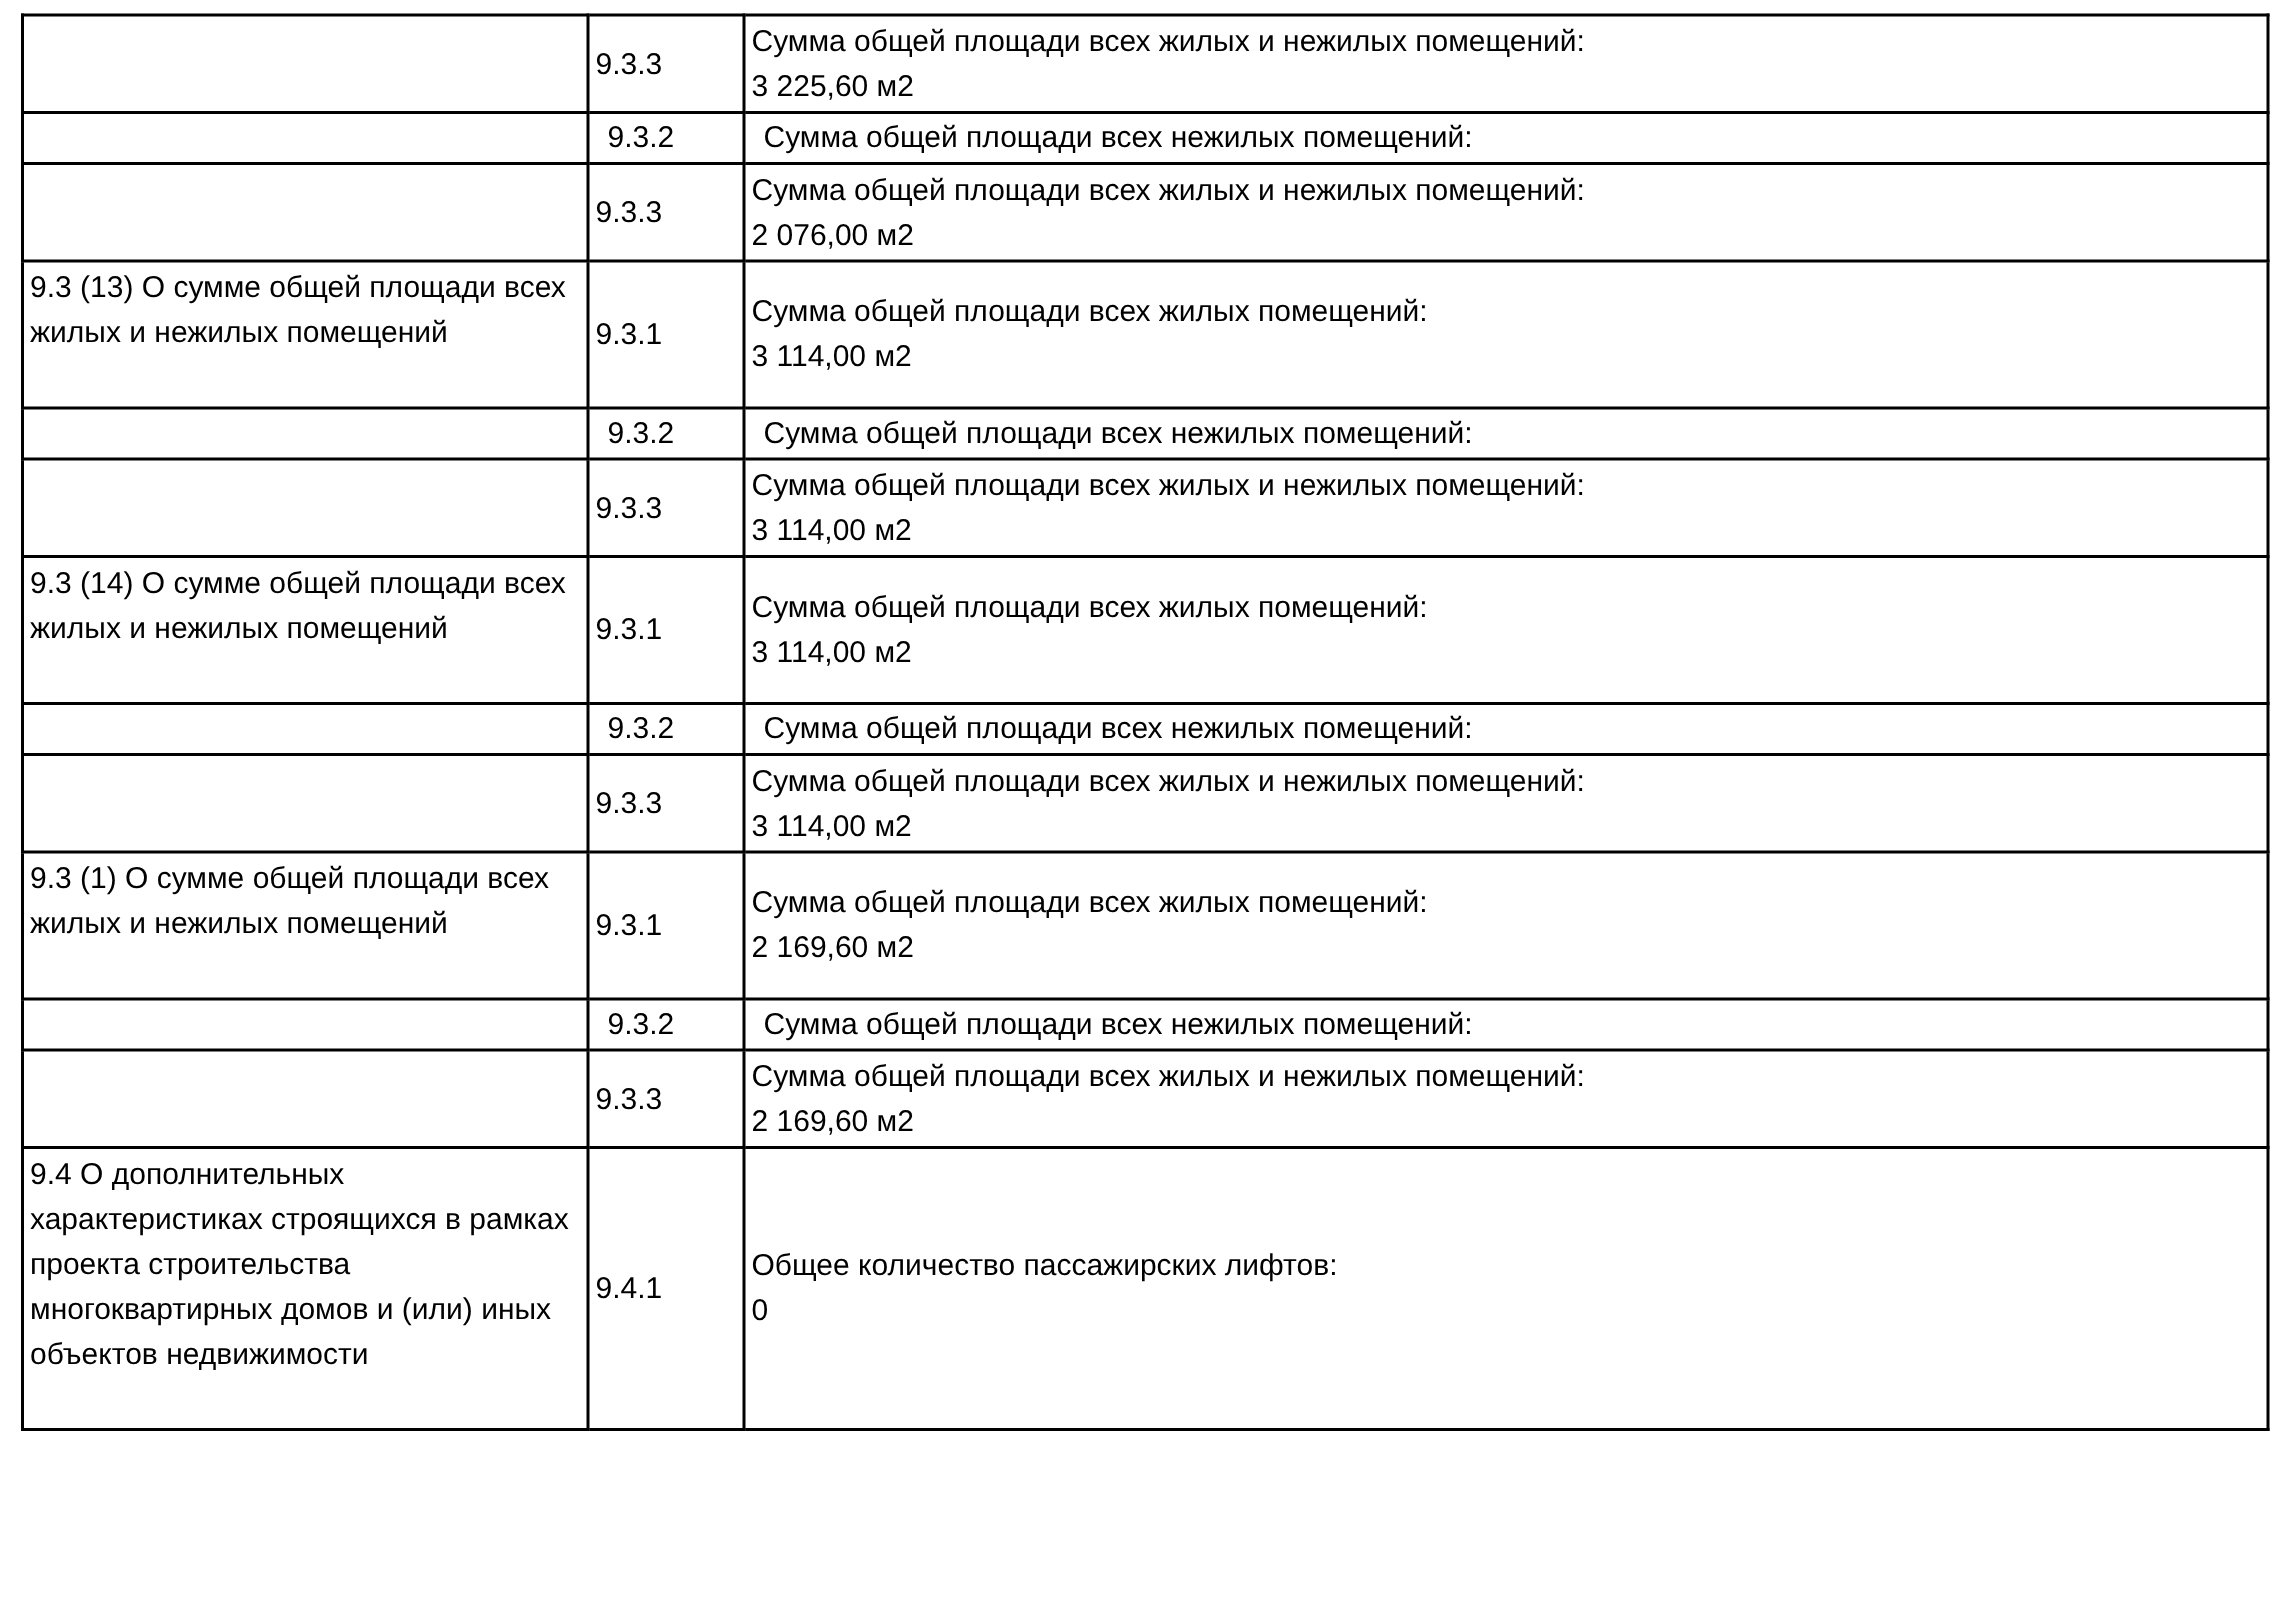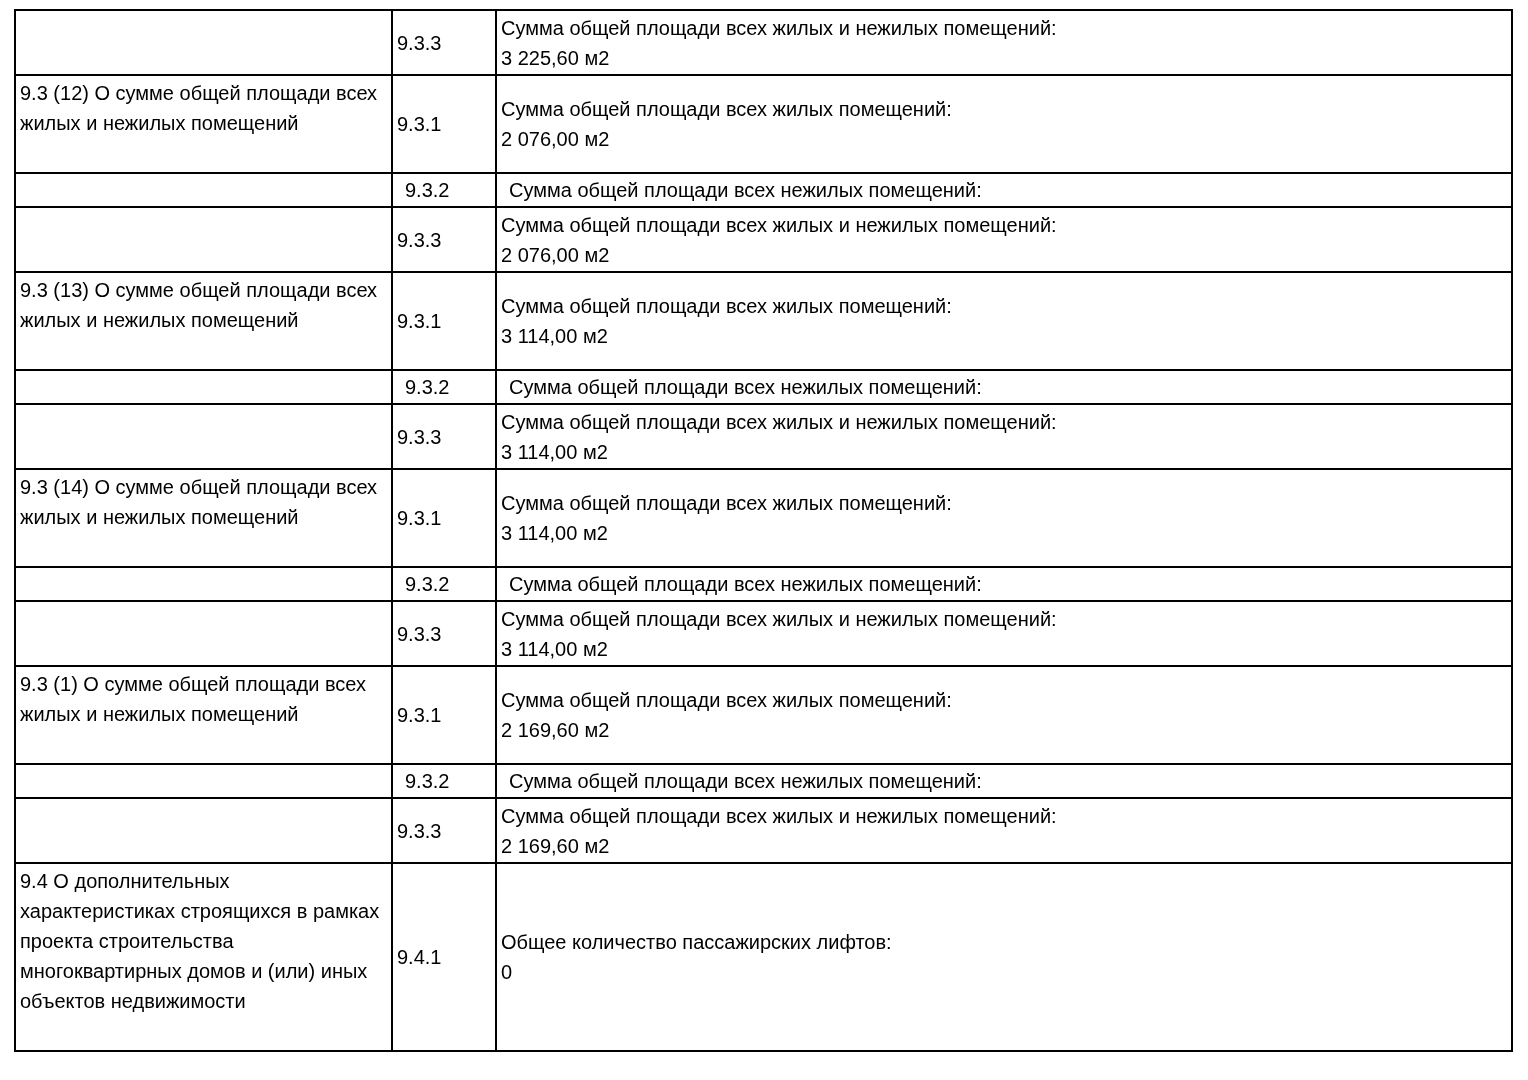--- a/index.html
+++ b/index.html
@@ -53,28 +53,20 @@
 
     <tr class="h65">
       <td class="section-cell"></td>
       <td class="code-cell">9.3.3</td>
       <td class="content-cell">
         <div class="field-label">Сумма общей площади всех жилых и нежилых помещений:</div>
         <div class="field-value">3 225,60 м2</div>
       </td>
     </tr>
 
-    <tr class="h98">
-      <td class="section-cell">9.3 (12) О сумме общей площади всех жилых и нежилых помещений</td>
-      <td class="code-cell">9.3.1</td>
-      <td class="content-cell">
-        <div class="field-label">Сумма общей площади всех жилых помещений:</div>
-        <div class="field-value">2 076,00 м2</div>
-      </td>
-    </tr>
 
     <tr class="h34">
       <td class="section-cell"></td>
       <td class="code-cell">9.3.2</td>
       <td class="content-cell">
         <div class="field-label">Сумма общей площади всех нежилых помещений:</div>
       </td>
     </tr>
 
     <tr class="h65">

